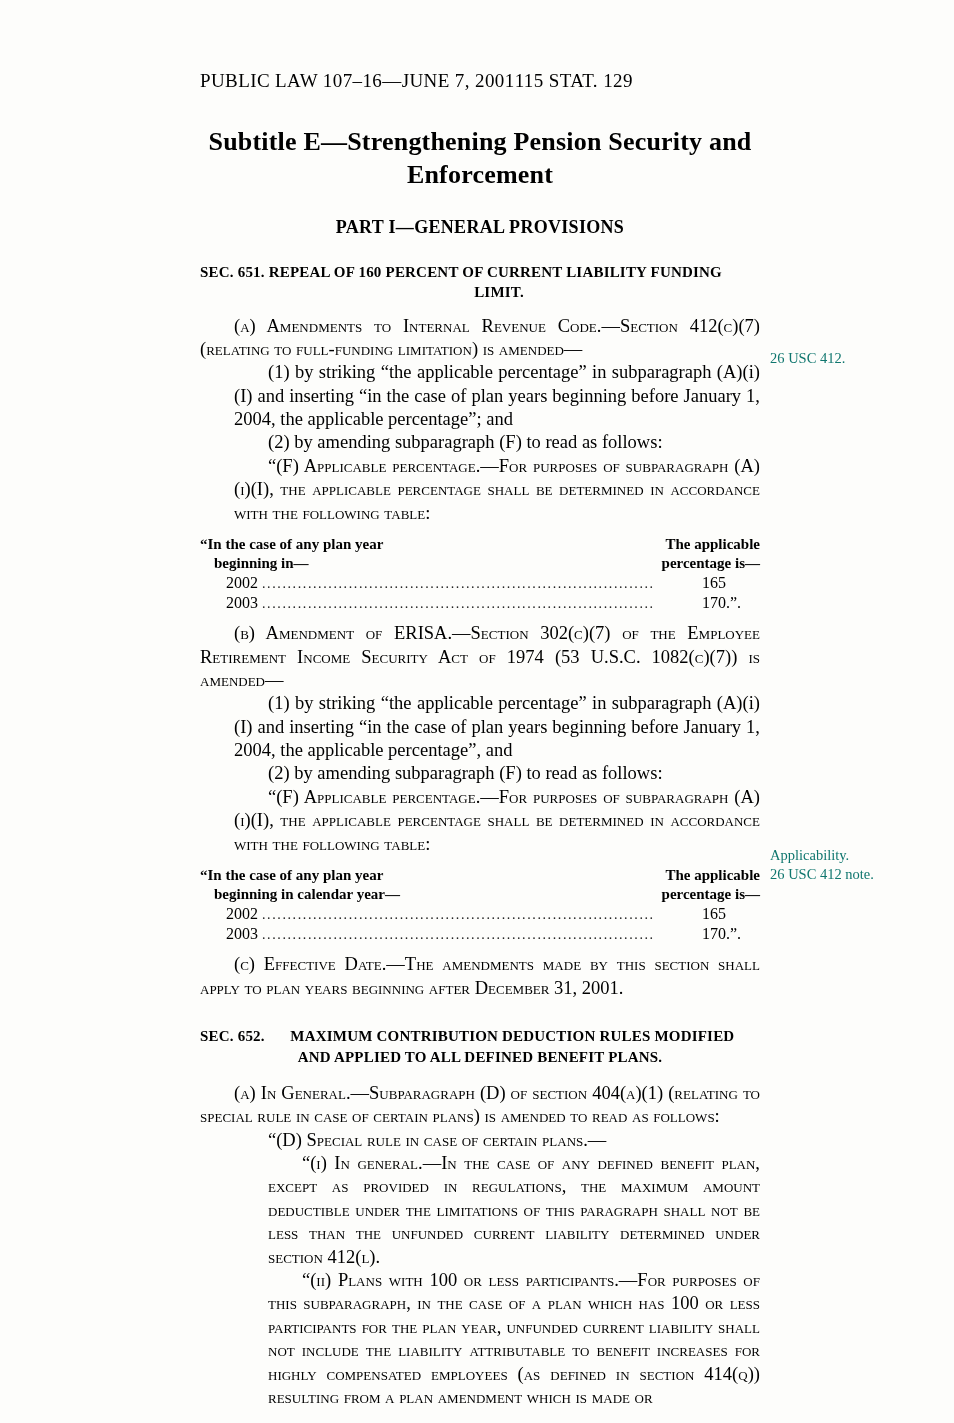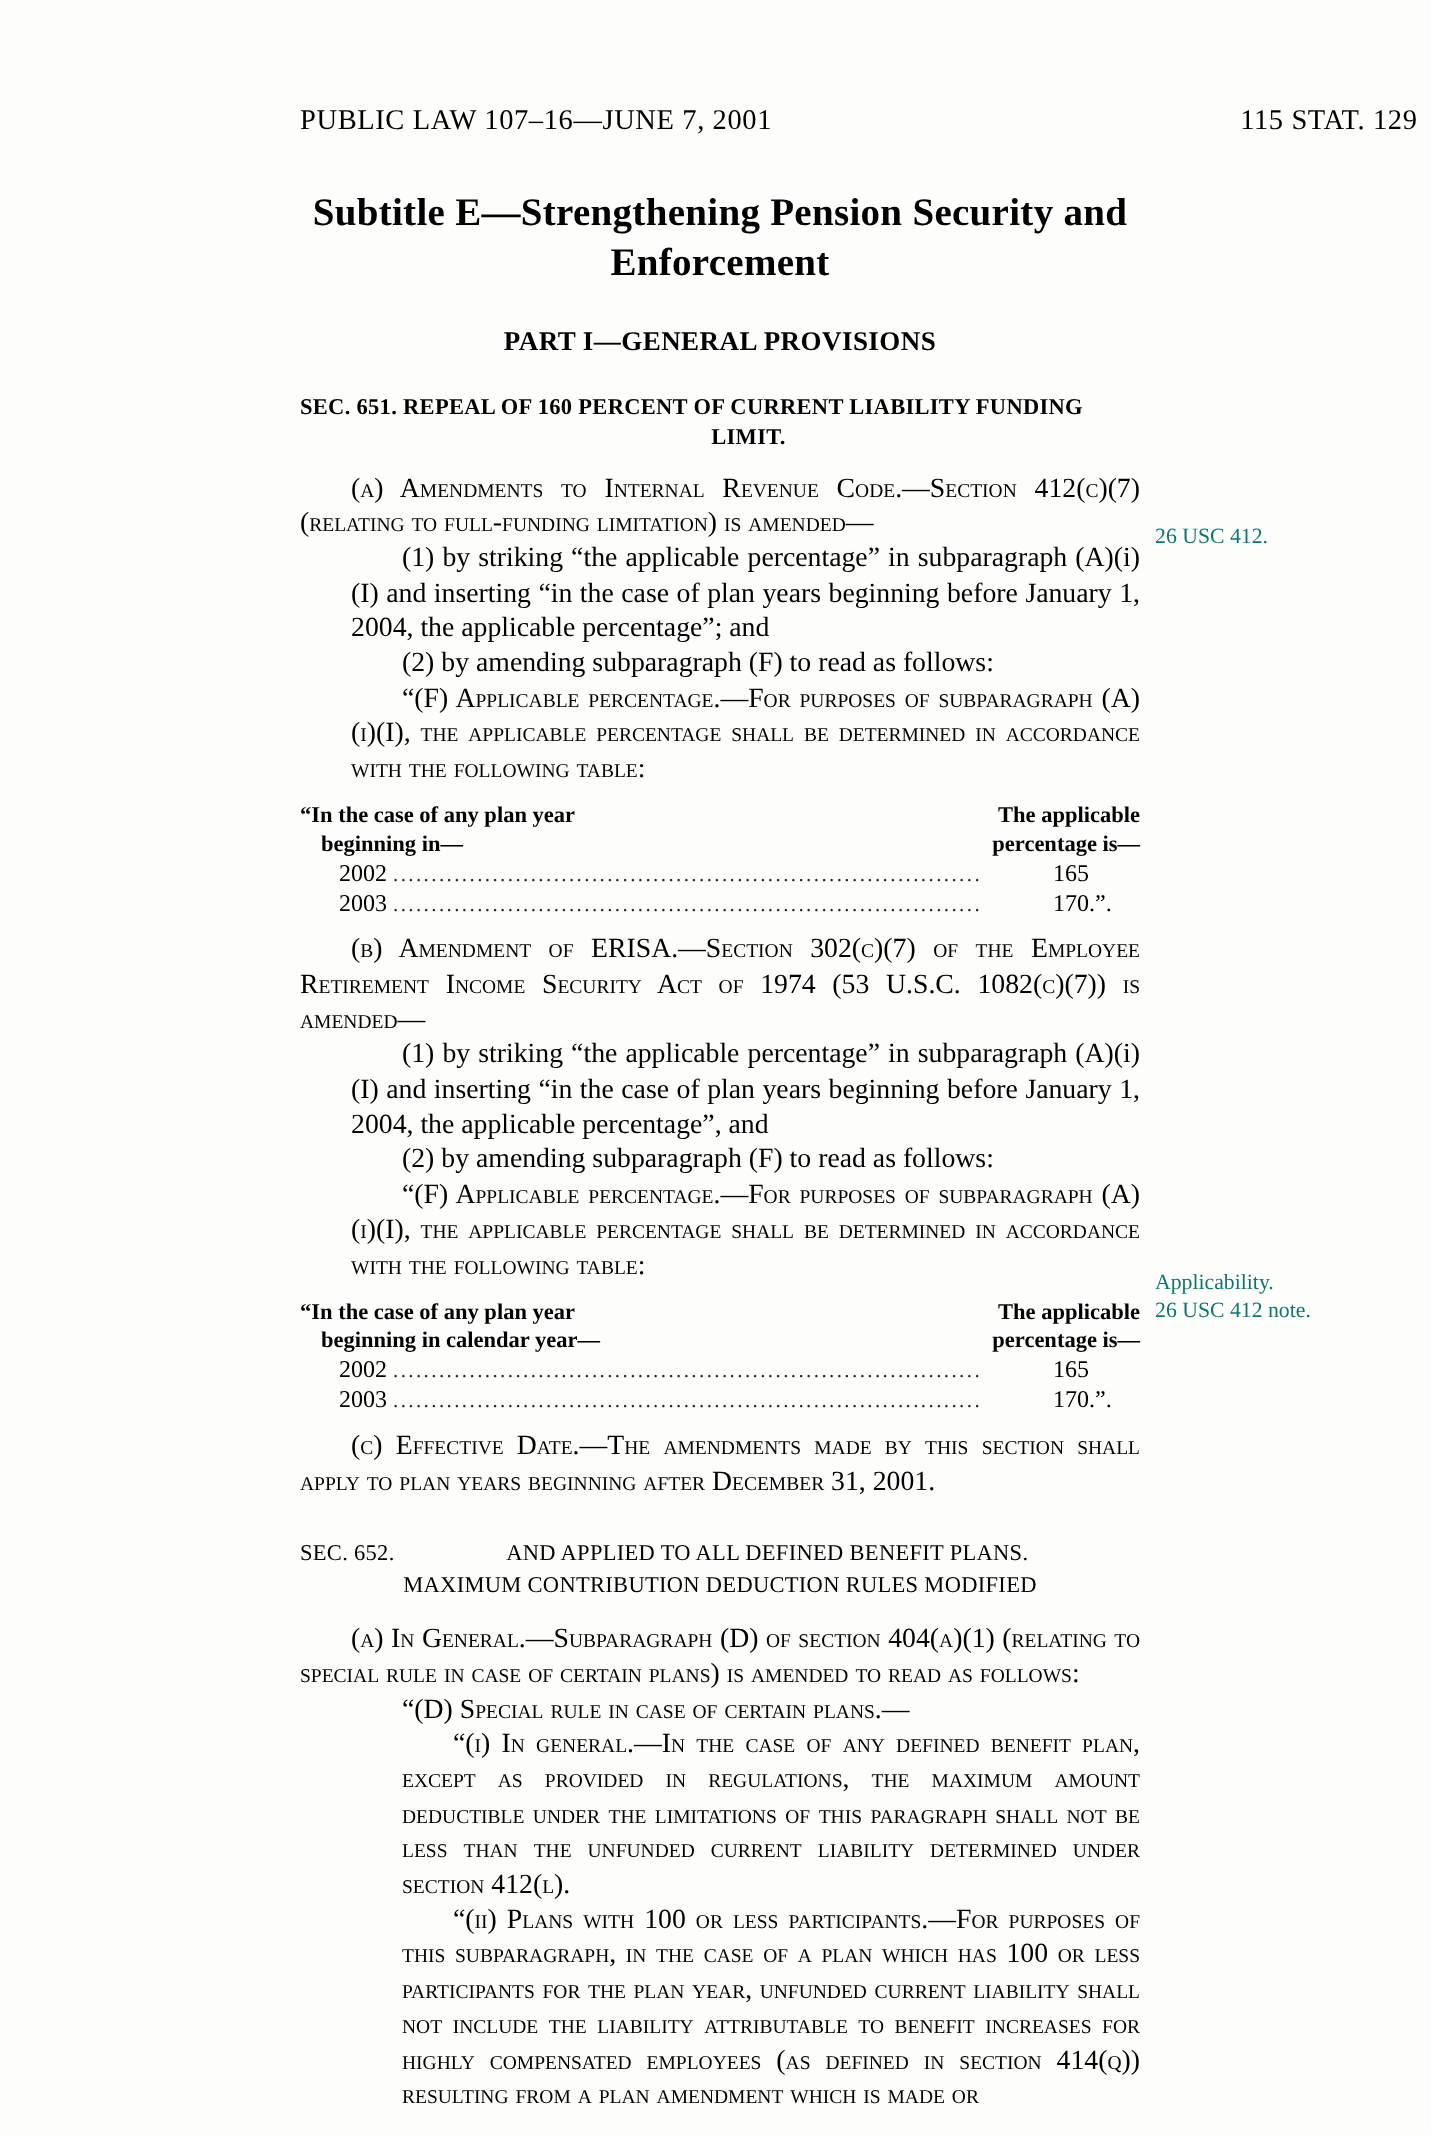--- a/index.html
+++ b/index.html
@@ -24,21 +24,20 @@
   }
   .content {
     position: absolute;
     left: 200px;
     top: 70px;
     width: 560px;
   }
   
   .runhead {
     display: flex;
-    justify-content: space-between;
     align-items: baseline;
     font-size: 19px;
     letter-spacing: 0.4px;
     margin-bottom: 34px;
   }
   .runhead .left { font-variant: small-caps; }
   .runhead .right { margin-right: -185px; }
 
   h1.subtitle {
     font-size: 26px;
@@ -62,21 +61,21 @@
     margin: 0 0 12px 0;
     letter-spacing: 0.2px;
   }
   .sec-head .ln2 {
     display: block;
     text-align: center;
     margin-left: 38px;
   }
   .sec-head-2 {
     font-size: 15px;
-    font-weight: normal;
+    font-weight: bold;
     line-height: 1.4;
     margin: 26px 0 14px 0;
     text-align: center;
     letter-spacing: 0.2px;
   }
   .sec-head-2 .lbl { float: left; }
   p {
     font-size: 18.5px;
     line-height: 1.265;
     margin: 0;
@@ -211,22 +210,22 @@
         <span class="yr">2003</span>
         <span class="dots">................................................................................................</span>
         <span class="val">170.”.</span>
       </div>
     </div>
 
     <p class="ind sc">(c) Effective Date.—The amendments made by this section shall apply to plan years beginning after December 31, 2001.</p>
 
     <div class="sec-head-2">
       <span class="lbl">SEC. 652.</span>
+      <span>MAXIMUM CONTRIBUTION DEDUCTION RULES MODIFIED</span>
       <span style="display:block;">AND APPLIED TO ALL DEFINED BENEFIT PLANS.</span>
-      <span>MAXIMUM CONTRIBUTION DEDUCTION RULES MODIFIED</span>
     </div>
 
     <p class="ind sc">(a) In General.—Subparagraph (D) of section 404(a)(1) (relating to special rule in case of certain plans) is amended to read as follows:</p>
     <p class="ind2 sc">“(D) Special rule in case of certain plans.—</p>
     <p class="ind2 sc" style="margin-left:68px;">“(i) In general.—In the case of any defined benefit plan, except as provided in regulations, the maximum amount deductible under the limitations of this paragraph shall not be less than the unfunded current liability determined under section 412(l).</p>
     <p class="ind2 sc" style="margin-left:68px;">“(ii) Plans with 100 or less participants.—For purposes of this subparagraph, in the case of a plan which has 100 or less participants for the plan year, unfunded current liability shall not include the liability attributable to benefit increases for highly compensated employees (as defined in section 414(q)) resulting from a plan amendment which is made or</p>
 
   </div>
 
   <div class="margin-note mn1">26 USC 412.</div>

